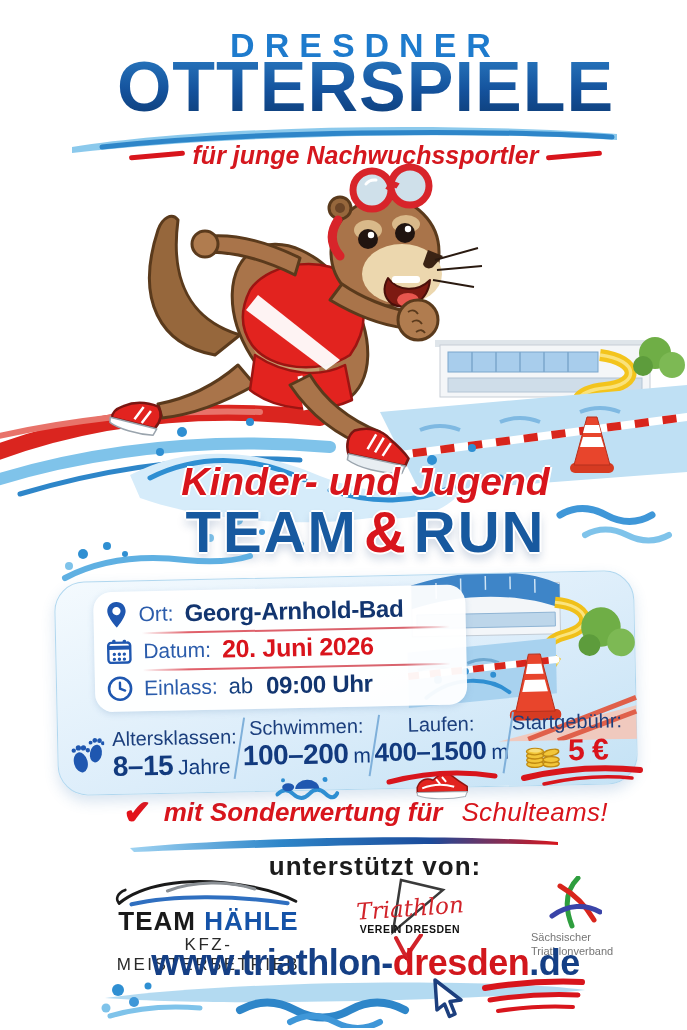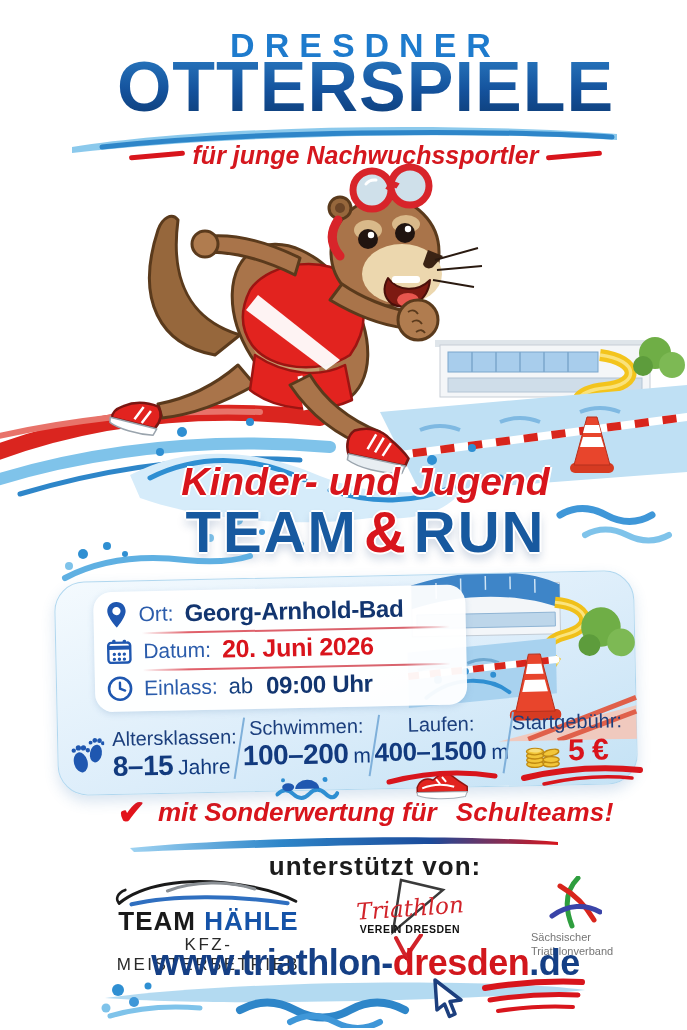--- a/index.html
+++ b/index.html
@@ -55,21 +55,21 @@
   .stat-value .unit{font-size:21px;font-weight:400;margin-left:5px;letter-spacing:0;}
   .stat--laufen .stat-value{font-size:26px;}
   .stat--fee .stat-value{color:#d9141c;font-size:30px;}
   .stat--age{display:flex;align-items:center;justify-content:center;gap:8px;text-align:left;}
   .stat-under{position:absolute;left:50%;transform:translateX(-50%);}
   .fee-row{display:flex;align-items:flex-end;justify-content:center;gap:6px;}
 
   
   .note{top:792px;z-index:2;font-size:26px;font-style:italic;font-weight:700;color:#d8151c;}
   .note .check{font-style:normal;font-weight:700;font-size:34px;color:#e3131b;vertical-align:-3px;margin-right:12px;}
-  .note .hl{font-weight:700;margin-left:19px;letter-spacing:.3px;}
+  .note .hl{font-weight:400;margin-left:19px;letter-spacing:.3px;}
   .supported{top:851px;font-size:26px;font-weight:700;color:#1c1c1c;letter-spacing:1px;margin-left:19px;}
   .logos{top:876px;left:0;right:0;height:86px;display:flex;justify-content:center;align-items:flex-start;gap:38px;margin-left:16px;}
   .logo-haehle{width:205px;text-align:center;}
   .haehle-name{font-size:26px;font-weight:800;color:#1a1a1a;letter-spacing:1px;line-height:26px;}
   .haehle-name .blue{color:#1553a8;}
   .haehle-sub{font-size:17px;letter-spacing:2.5px;color:#2a2a2a;margin-top:1px;}
   .logo-verein{position:relative;width:122px;height:86px;}
   .verein-script{position:absolute;top:19px;left:0;width:122px;text-align:center;
     font-family:"DejaVu Serif",serif;font-style:italic;font-size:23px;color:#d1232a;transform:rotate(-4deg);}
   .verein-sub{position:absolute;top:47px;left:0;width:122px;text-align:center;

